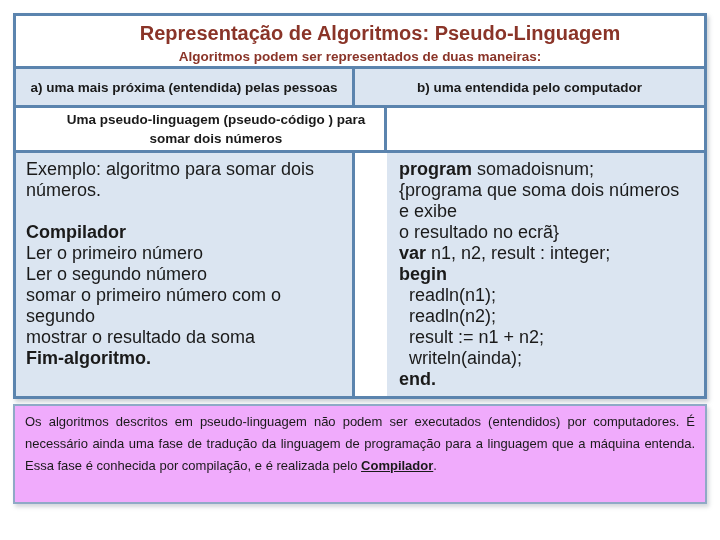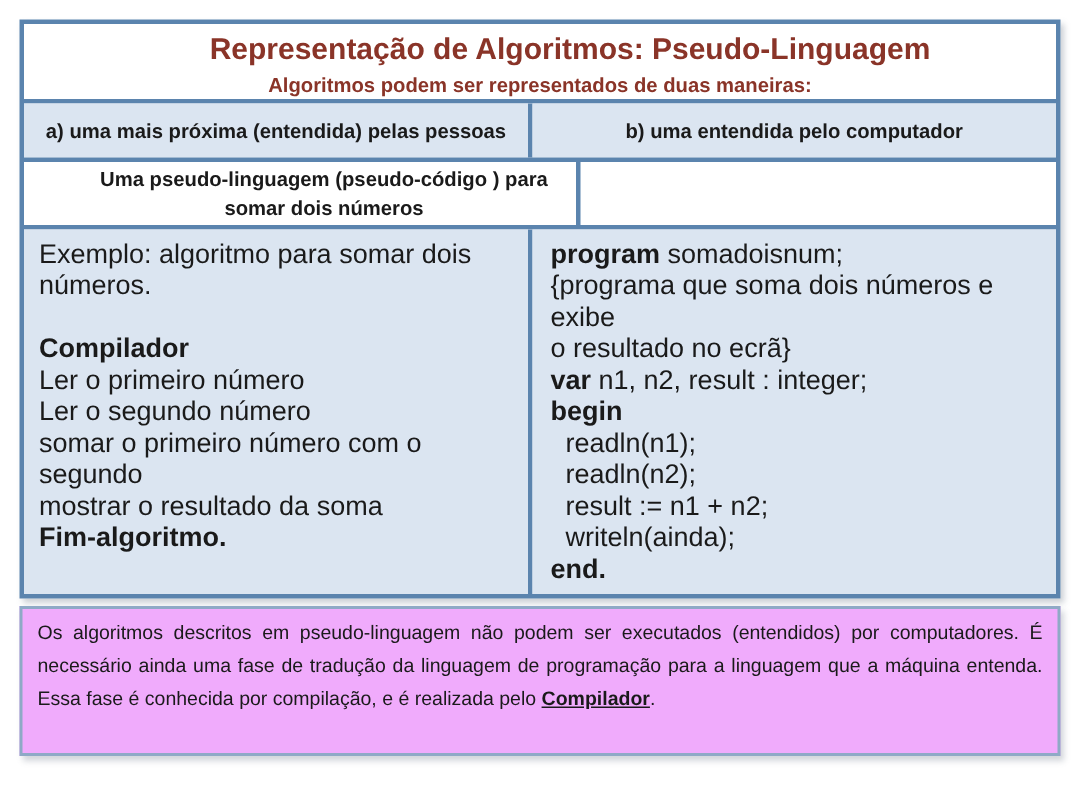--- a/index.html
+++ b/index.html
@@ -25,21 +25,21 @@
     text-align:center;font-weight:bold;font-size:13.5px;line-height:19px;padding:2px 14px;}
 
   .row-b{height:53px;padding-left:32px;}
   .row-b .cell{background:#ffffff;display:flex;align-items:center;justify-content:center;
     text-align:center;font-weight:bold;font-size:13.5px;line-height:19px;padding:2px 10px;}
   .row-b .cell-l span{display:inline-block;max-width:300px;}
   .row-b .cell-r span{display:inline-block;max-width:270px;}
 
   .row-c{flex:1;}
   .row-c .cell{background:#dbe5f1;font-size:18px;line-height:21px;padding:6px 10px;}
-  .row-c .cell-r{padding-left:12px;}
+  .row-c .cell-r{padding-left:12px;margin-left:32px;}
 
   .tline{white-space:pre-wrap;min-height:21px;}
   .b{font-weight:bold;}
   .u{text-decoration:underline;}
 
   .footer-box{
     position:absolute;left:13px;top:404px;width:694px;height:100px;
     border:2px solid #8fa9c6;background:#f0abfc;box-sizing:border-box;
     padding:5px 10px;font-size:13px;line-height:22px;text-align:justify;
     box-shadow:2px 3px 4px rgba(110,120,135,.3);

